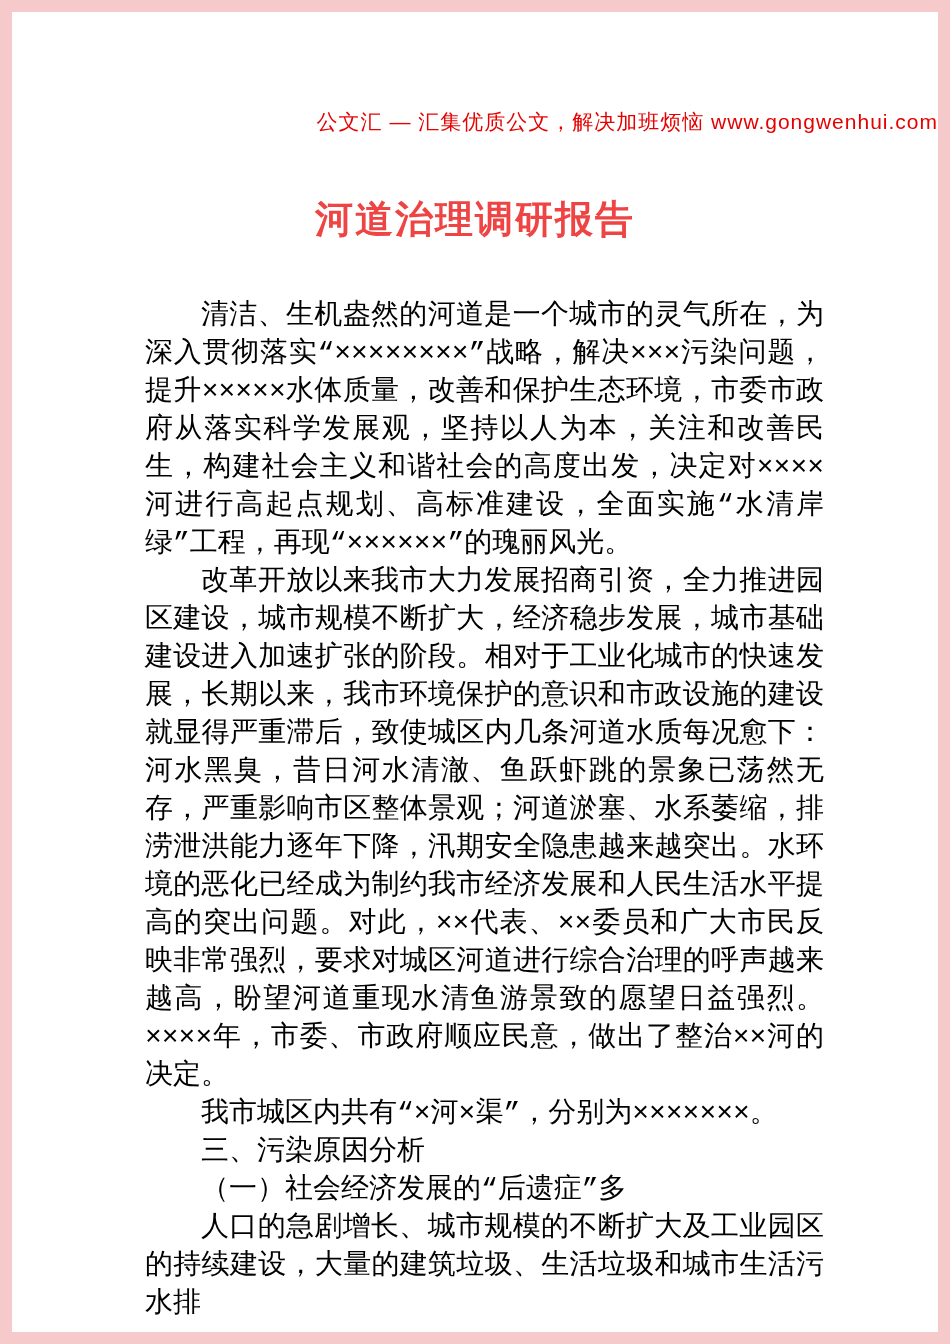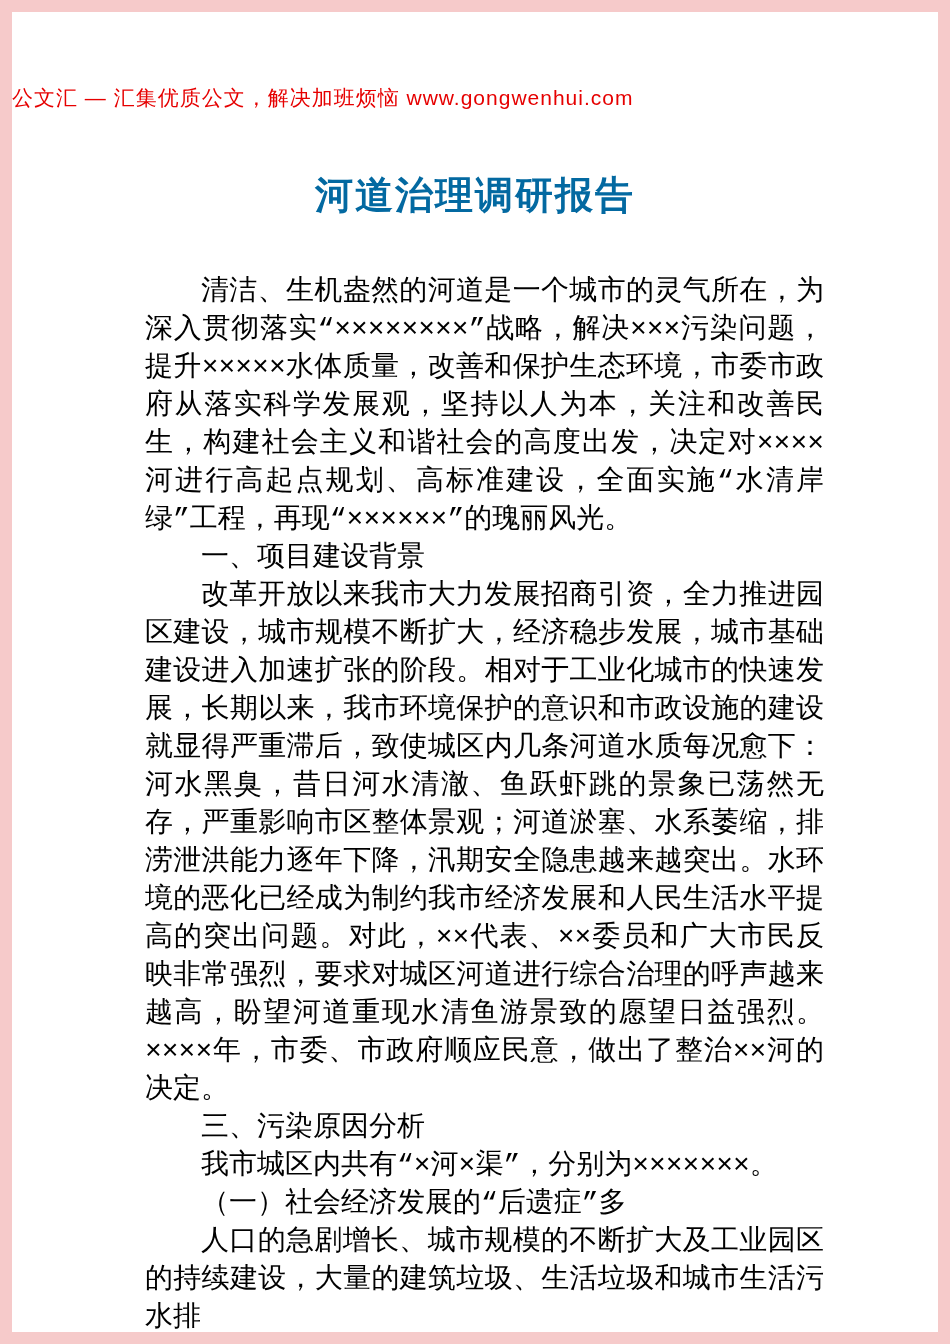--- a/index.html
+++ b/index.html
@@ -14,31 +14,31 @@
   .page {
     position: absolute;
     top: 12px;
     left: 12px;
     width: 926px;
     height: 1320px;
     background: #ffffff;
     overflow: hidden;
   }
   .watermark-header {
-    margin-top: 72px;
-    text-align: left;
+    margin-top: 96px;
+    text-align: right;
     color: #e60000;
     font-size: 21px;
     font-weight: 400;
     letter-spacing: 1px;
   }
   .doc-title {
     margin: 58px 0 0 0;
     text-align: center;
-    color: #0369a1;
+    color: #ef4444;
     font-size: 38px;
     font-weight: 700;
     letter-spacing: 2px;
   }
   .doc-body {
     margin: 52px 114px 0 133px;
     color: #000000;
     font-size: 28px;
     line-height: 38px;
   }
@@ -53,20 +53,19 @@
 </head>
 <body>
 
 <div class="page">
   <div class="watermark-header">公文汇 — 汇集优质公文，解决加班烦恼 www.gongwenhui.com</div>
 
   <h1 class="doc-title">河道治理调研报告</h1>
 
   <div class="doc-body">
     <p>清洁、生机盎然的河道是一个城市的灵气所在，为深入贯彻落实“××××××××”战略，解决×××污染问题，提升×××××水体质量，改善和保护生态环境，市委市政府从落实科学发展观，坚持以人为本，关注和改善民生，构建社会主义和谐社会的高度出发，决定对××××河进行高起点规划、高标准建设，全面实施“水清岸绿”工程，再现“××××××”的瑰丽风光。</p>
-    <p>一、项目建设背景</p>
     <p>改革开放以来我市大力发展招商引资，全力推进园区建设，城市规模不断扩大，经济稳步发展，城市基础建设进入加速扩张的阶段。相对于工业化城市的快速发展，长期以来，我市环境保护的意识和市政设施的建设就显得严重滞后，致使城区内几条河道水质每况愈下：河水黑臭，昔日河水清澈、鱼跃虾跳的景象已荡然无存，严重影响市区整体景观；河道淤塞、水系萎缩，排涝泄洪能力逐年下降，汛期安全隐患越来越突出。水环境的恶化已经成为制约我市经济发展和人民生活水平提高的突出问题。对此，××代表、××委员和广大市民反映非常强烈，要求对城区河道进行综合治理的呼声越来越高，盼望河道重现水清鱼游景致的愿望日益强烈。××××年，市委、市政府顺应民意，做出了整治××河的决定。</p>
+    <p>我市城区内共有“×河×渠”，分别为×××××××。</p>
     <p>三、污染原因分析</p>
-    <p>我市城区内共有“×河×渠”，分别为×××××××。</p>
     <p>（一）社会经济发展的“后遗症”多</p>
     <p>人口的急剧增长、城市规模的不断扩大及工业园区的持续建设，大量的建筑垃圾、生活垃圾和城市生活污水排</p>
   </div>
 </div>
 
 </body></html>

